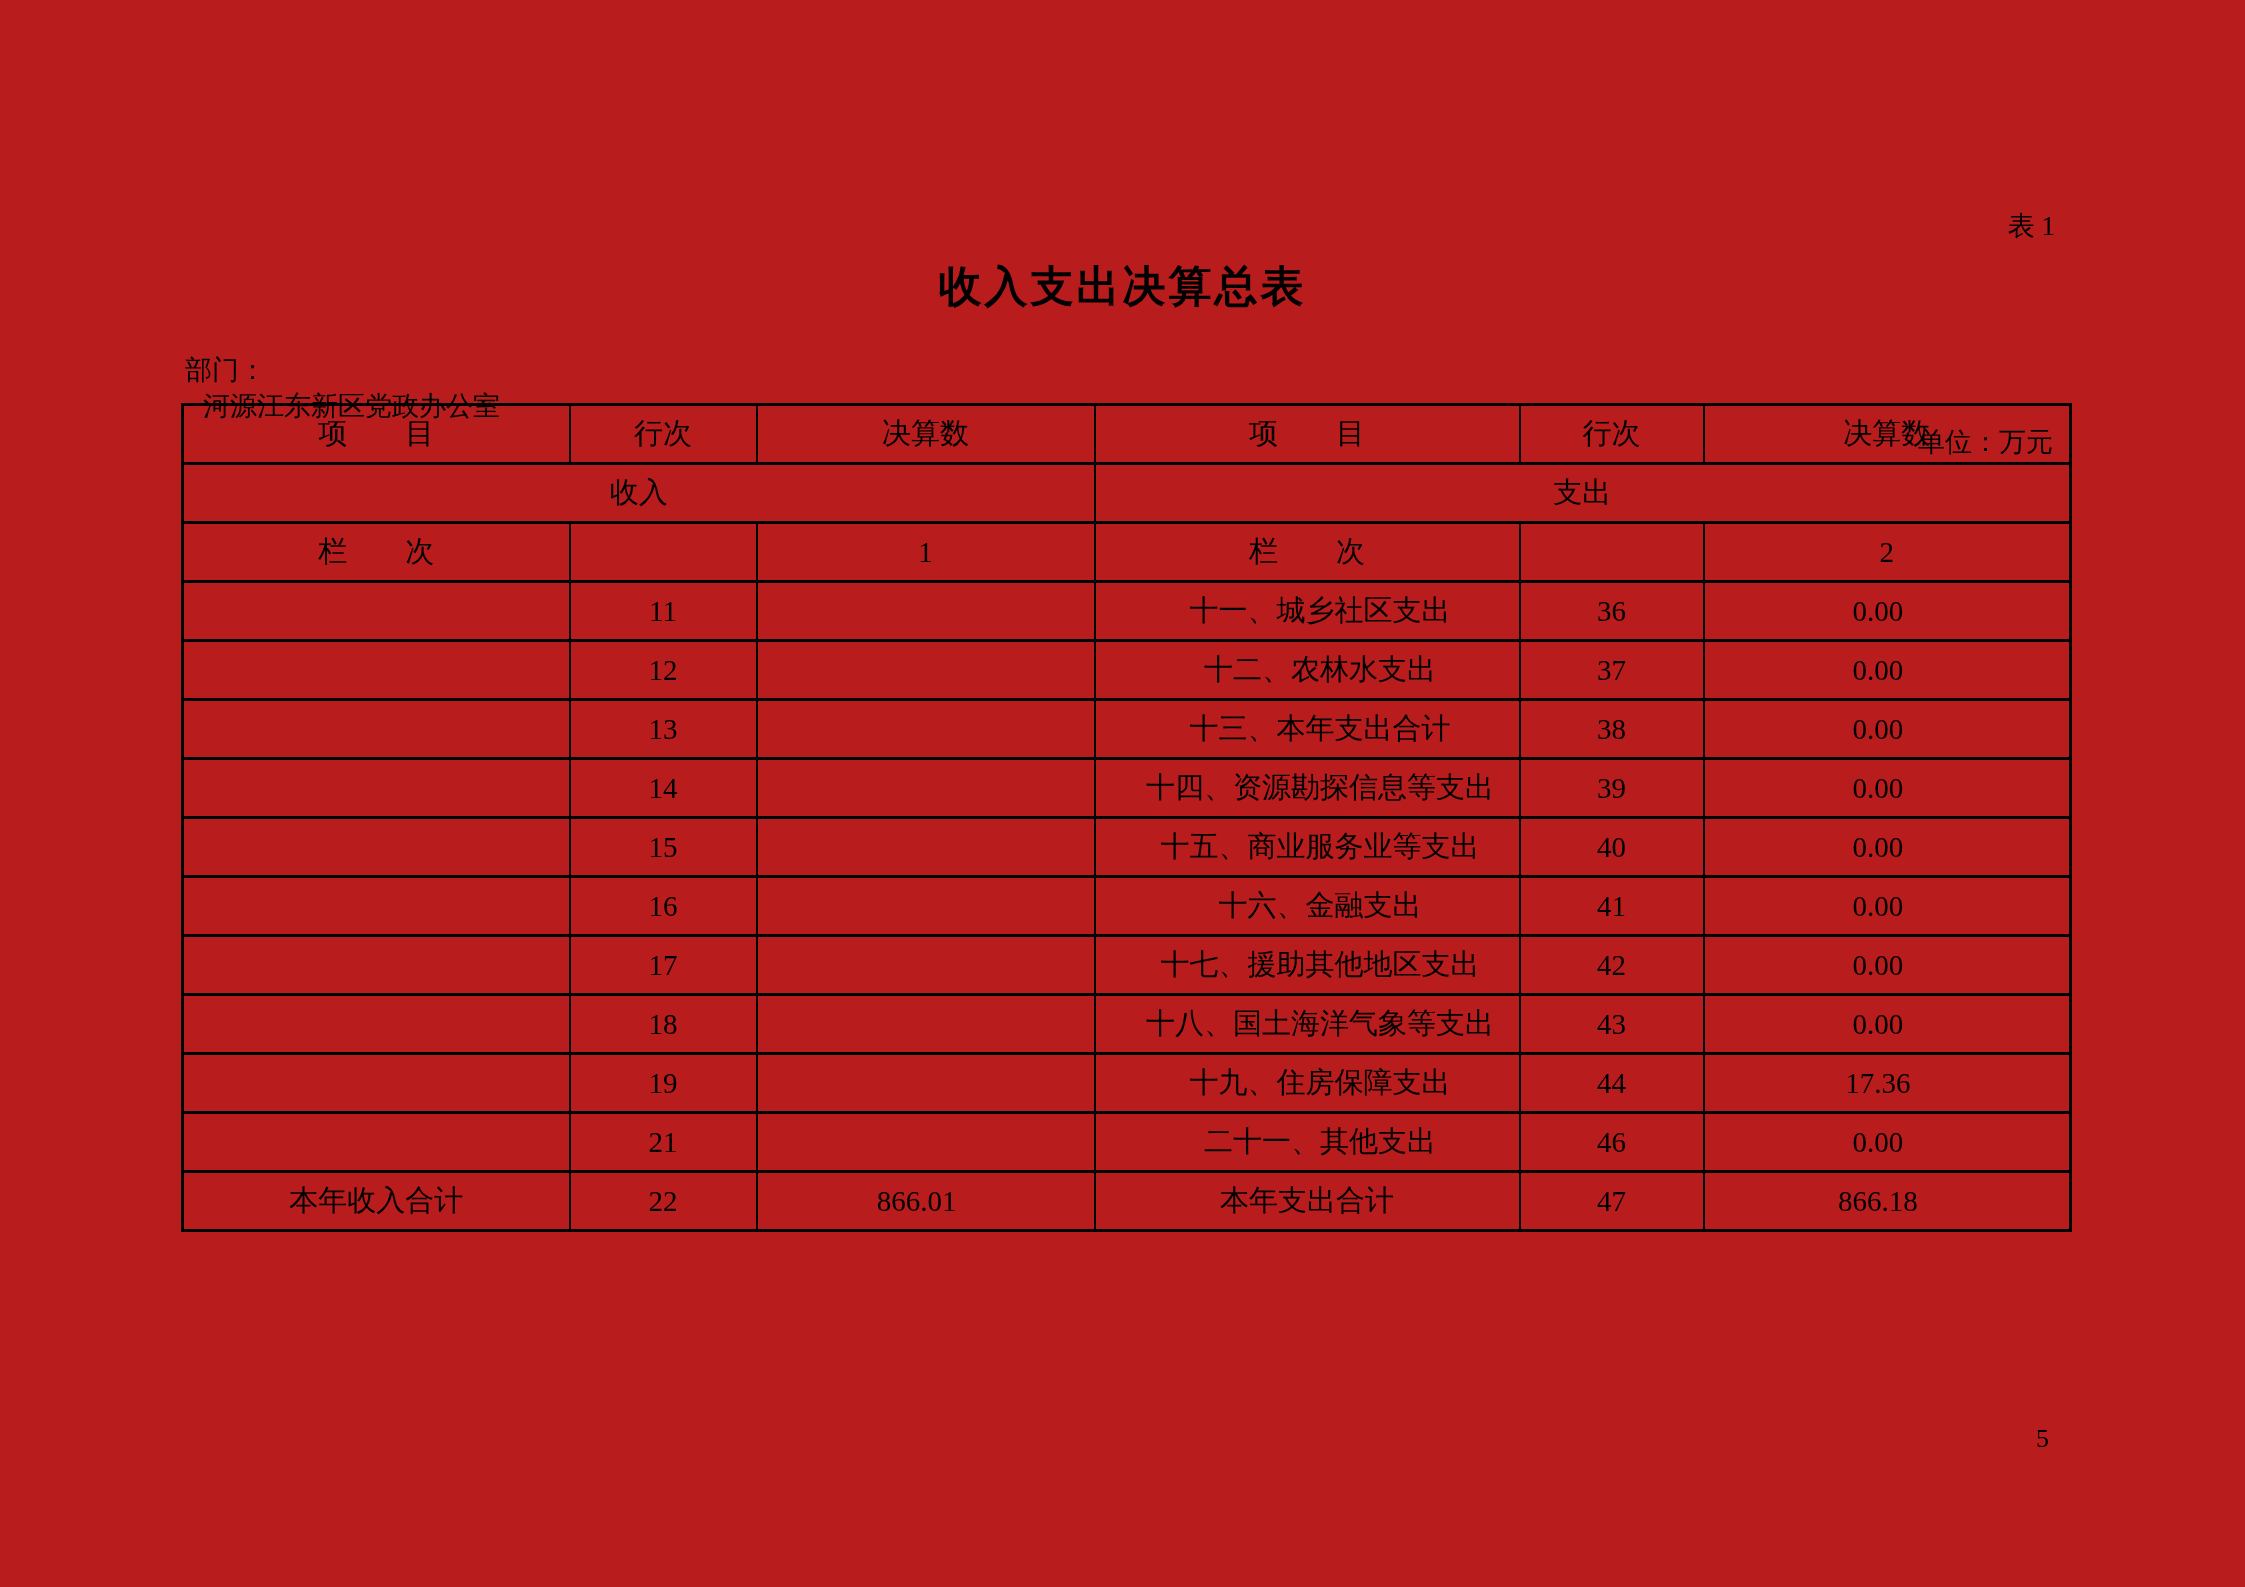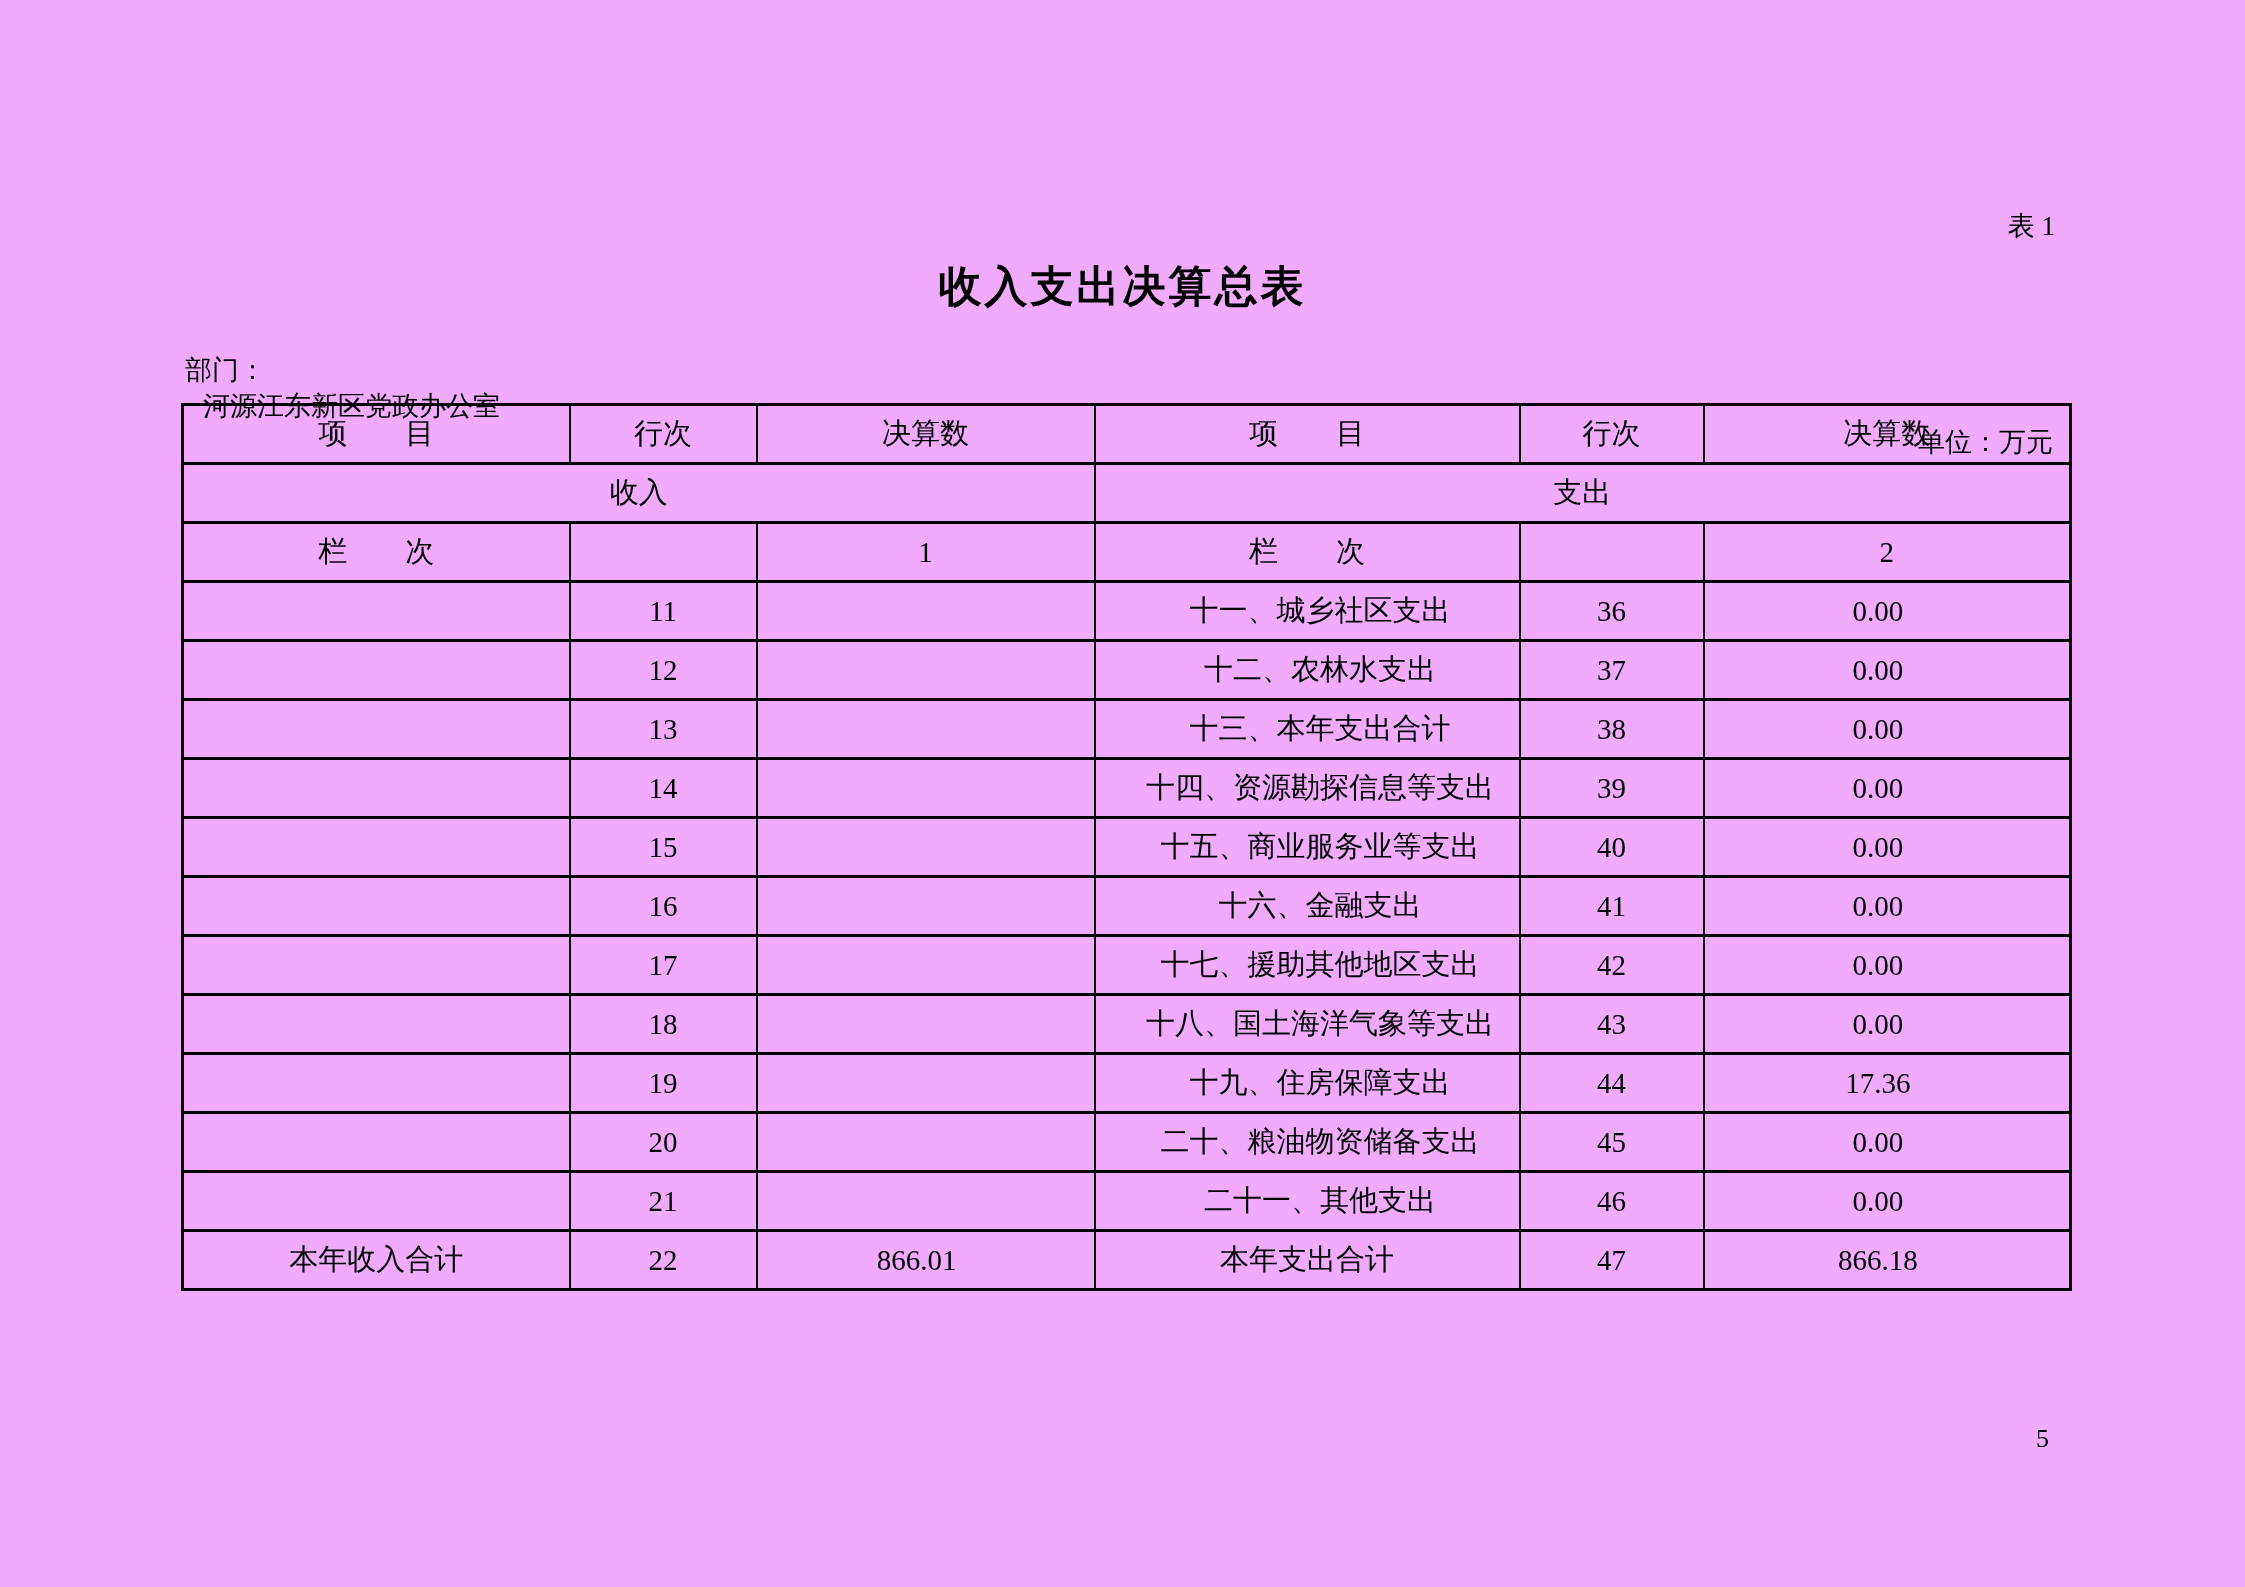--- a/index.html
+++ b/index.html
@@ -1,21 +1,21 @@
 <!DOCTYPE html>
 <html><head>
 <meta charset="utf-8">
 <style>
   * { margin: 0; padding: 0; box-sizing: border-box; }
   html, body { background: #e8e8e8; }
   .page {
     position: relative;
     width: 2245px;
     height: 1587px;
-    background: #f0abfc;
+    background: #b91c1c;
     font-family: "Liberation Serif", "DejaVu Serif", serif;
     color: #000;
   }
   .corner-tag {
     position: absolute;
     top: 208px;
     right: 190px;
     font-size: 27px;
   }
   .doc-title {
@@ -183,28 +183,20 @@
       <tr>
         <td class="item"></td>
         <td>19</td>
         <td class="amt"></td>
         <td class="item">十九、住房保障支出</td>
         <td>44</td>
         <td class="amt">17.36</td>
       </tr>
       <tr>
         <td class="item"></td>
-        <td>20</td>
-        <td class="amt"></td>
-        <td class="item">二十、粮油物资储备支出</td>
-        <td>45</td>
-        <td class="amt">0.00</td>
-      </tr>
-      <tr>
-        <td class="item"></td>
         <td>21</td>
         <td class="amt"></td>
         <td class="item">二十一、其他支出</td>
         <td>46</td>
         <td class="amt">0.00</td>
       </tr>
       <tr>
         <td class="item total">本年收入合计</td>
         <td>22</td>
         <td class="amt">866.01</td>

